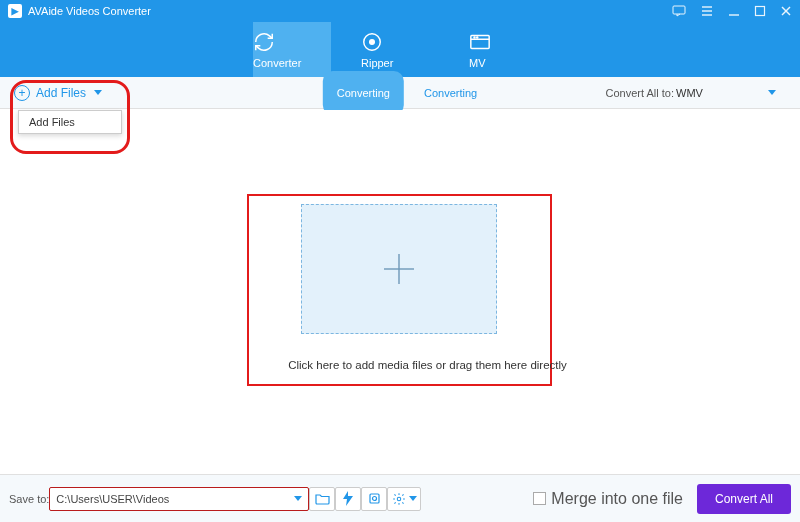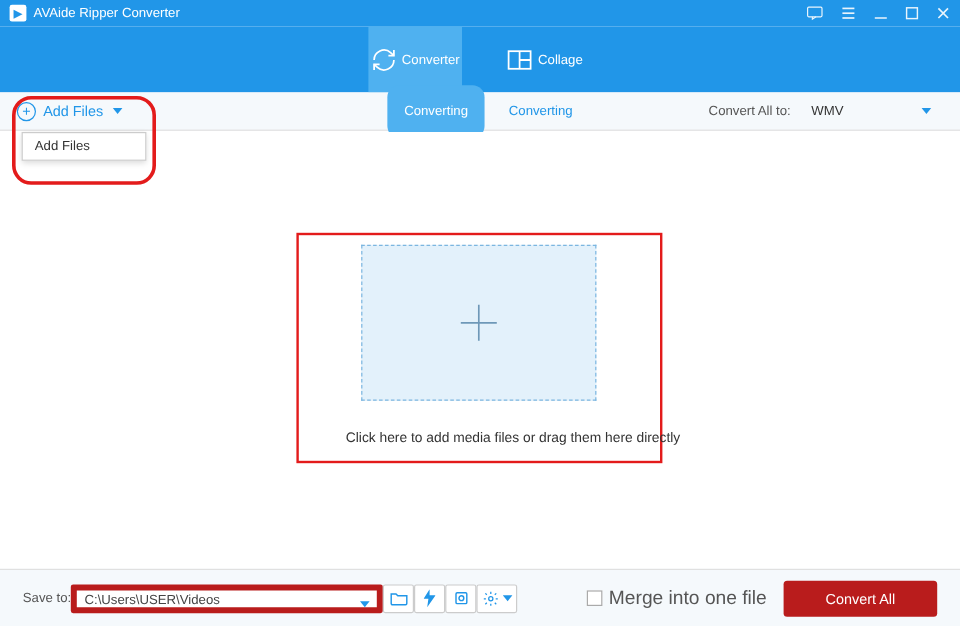--- a/index.html
+++ b/index.html
@@ -2,57 +2,57 @@
 <html><head>
 <meta charset="utf-8">
 <style>
 *{margin:0;padding:0;box-sizing:border-box;font-family:-apple-system,BlinkMacSystemFont,"Segoe UI",Arial,sans-serif}
 body{width:800px;height:522px;background:#fff;overflow:hidden;position:relative}
 .titlebar{height:22px;background:#2196e8;color:#fff;display:flex;align-items:center;padding:0 8px;font-size:11px}
 .logo{width:14px;height:14px;background:#fff;border-radius:2px;margin-right:6px;display:flex;align-items:center;justify-content:center;color:#2196e8;font-size:9px;font-weight:bold}
 .window-controls{margin-left:auto;display:flex;gap:14px}
 .window-controls span{cursor:pointer;font-size:13px;opacity:.9}
 .tabbar{height:55px;background:#2196e8;display:flex;align-items:center;justify-content:center;gap:30px}
-.tab{width:78px;height:55px;display:flex;align-items:center;justify-content:center;color:#fff;cursor:pointer;font-size:11px;gap:4px}
+.tab{width:78px;height:55px;display:flex;flex-direction:column;justify-content:center;color:#fff;cursor:pointer;font-size:11px;gap:4px}
 .tab.active{background:#4fb1f0}
 .tab-icon{width:22px;height:22px;display:flex;align-items:center;justify-content:center}
 .subbar{height:32px;background:#f5f9fc;border-bottom:1px solid #e0e0e0;display:flex;align-items:center;padding:0 14px;font-size:12px;position:relative}
 .add-files-btn{display:flex;align-items:center;gap:6px;color:#2196e8;cursor:pointer;font-size:12px}
 .plus-circle{width:16px;height:16px;border:1.5px solid #2196e8;border-radius:50%;display:flex;align-items:center;justify-content:center;font-size:12px;line-height:1}
 .caret{border-left:4px solid transparent;border-right:4px solid transparent;border-top:5px solid #2196e8;margin-left:2px}
 .segmented{position:absolute;left:50%;transform:translateX(-50%);display:flex;align-items:center;gap:20px}
 .seg-pill{background:#4fb1f0;color:#fff;padding:16px 14px;border-radius:10px;font-size:11px;cursor:pointer}
 .seg-text{color:#2196e8;font-size:11px;cursor:pointer}
-.convert-to{margin-left:auto;display:flex;align-items:center;gap:17px;color:#555;font-size:11px}
+.convert-to{margin-left:auto;display:flex;align-items:center;gap:2px;color:#555;font-size:11px}
 .format-select{width:110px;height:20px;border:none;background:transparent;display:flex;align-items:center;justify-content:space-between;color:#333;cursor:pointer;font-size:11px;padding-right:10px}
 .caret-blue{border-left:4px solid transparent;border-right:4px solid transparent;border-top:5px solid #2196e8}
 .annot1{position:absolute;left:10px;top:80px;width:120px;height:74px;border:3px solid #e31b1b;border-radius:16px;pointer-events:none;z-index:5}
 .dropdown{position:absolute;left:18px;top:110px;width:104px;background:#fff;border:1px solid #ccc;box-shadow:0 2px 5px rgba(0,0,0,.15);z-index:4}
 .dropdown-item{padding:5px 10px;font-size:11px;color:#333;cursor:pointer}
 .main{position:absolute;top:110px;left:0;right:0;bottom:48px;background:#fff}
 .annot2{position:absolute;left:247px;top:84px;width:305px;height:192px;border:2px solid #e31b1b;pointer-events:none}
 .dropzone{position:absolute;left:301px;top:94px;width:196px;height:130px;border:1.5px dashed #7cb6e0;background:#e3f1fb;display:flex;align-items:center;justify-content:center;cursor:pointer}
 .big-plus svg{stroke:#6e98b8}
 .dz-text{position:absolute;left:247px;top:249px;width:361px;text-align:center;font-size:11.5px;color:#333}
-.footer{position:absolute;bottom:0;left:0;right:0;height:48px;background:#f5f9fc;border-top:1px solid #e0e0e0;display:flex;align-items:center;padding:0 19px;gap:0;font-size:12px}
+.footer{position:absolute;bottom:0;left:0;right:0;height:48px;background:#f5f9fc;border-top:1px solid #e0e0e0;display:flex;align-items:center;padding:0 9px;gap:0;font-size:12px}
 .save-label{color:#555;font-size:11px}
-.path-input{flex:0 0 260px;height:24px;border:5px solid #b91c1c;border-radius:2px;background:#fff;display:flex;align-items:flex-end;padding:0 6px;font-size:11px;color:#444}
+.path-input{flex:0 0 260px;height:24px;border:1px solid #b91c1c;border-radius:2px;background:#fff;display:flex;align-items:center;padding:0 6px;font-size:11px;color:#444}
 .path-caret{margin-left:auto}
 .icon-btn{width:26px;height:24px;border:1px solid #ccc;border-radius:2px;background:#fff;display:flex;align-items:center;justify-content:center;cursor:pointer;color:#2196e8;font-size:13px}
 .merge{margin-left:auto;display:flex;align-items:center;gap:5px;color:#555;font-size:16px}
 .checkbox{width:13px;height:13px;border:1px solid #aaa;background:#fff;cursor:pointer}
-.convert-all{width:128px;height:30px;background:#b91c1c;color:#fff;border:none;border-radius:3px;font-size:12px;cursor:pointer;margin-left:14px}
+.convert-all{width:94px;height:30px;background:#6d28d9;color:#fff;border:none;border-radius:3px;font-size:12px;cursor:pointer;margin-left:14px}
 svg{display:block}
 </style>
 </head>
 <body>
 
 <div class="titlebar">
   <span class="logo">▶</span>
-  <span>AVAide Ripper Converter</span>
+  <span>AVAide Videos Converter</span>
   <div class="window-controls">
     <span>
       <svg width="14" height="12" viewBox="0 0 14 12">
           <rect x="1" y="1" width="12" height="8" rx="1" fill="none" stroke="#fff" stroke-width="1"></rect>
           <path d="M5 9 L5 11 L8 9" fill="none" stroke="#fff" stroke-width="1"></path>
         </svg>
     </span>
     <span>
       <svg width="14" height="12" viewBox="0 0 14 12">
           <line x1="2" y1="2" x2="12" y2="2" stroke="#fff" stroke-width="1.4"></line>
@@ -86,27 +86,37 @@
           <path d="M3 12a9 9 0 0 1 15-6.7L21 8"></path>
           <path d="M21 12a9 9 0 0 1-15 6.7L3 16"></path>
           <polyline points="21 3 21 8 16 8"></polyline>
           <polyline points="3 21 3 16 8 16"></polyline>
         </svg>
     </span>
     <span>Converter</span>
   </div>
   <div class="tab">
     <span class="tab-icon">
-      <svg width="22" height="20" viewBox="0 0 24 20" fill="none" stroke="#fff" stroke-width="1.6">
-          <rect x="2" y="2" width="20" height="16"></rect>
-          <line x1="12" y1="2" x2="12" y2="18"></line>
-          <line x1="12" y1="10" x2="22" y2="10"></line>
+      <svg width="22" height="22" viewBox="0 0 24 24" fill="none" stroke="#fff" stroke-width="1.6">
+          <circle cx="12" cy="12" r="9"></circle>
+          <circle cx="12" cy="12" r="2.5" fill="#fff"></circle>
         </svg>
     </span>
-    <span>Collage</span>
+    <span>Ripper</span>
+  </div>
+  <div class="tab">
+    <span class="tab-icon">
+      <svg width="22" height="20" viewBox="0 0 24 20" fill="none" stroke="#fff" stroke-width="1.6">
+          <rect x="2" y="3" width="20" height="14" rx="1"></rect>
+          <line x1="2" y1="7" x2="22" y2="7"></line>
+          <circle cx="6" cy="5" r="0.6" fill="#fff"></circle>
+          <circle cx="9" cy="5" r="0.6" fill="#fff"></circle>
+        </svg>
+    </span>
+    <span>MV</span>
   </div>
 </div>
 
 <div class="subbar">
   <div class="add-files-btn">
     <span class="plus-circle">+</span>
     <span>Add Files</span>
     <span class="caret"></span>
   </div>
   <div class="segmented">

